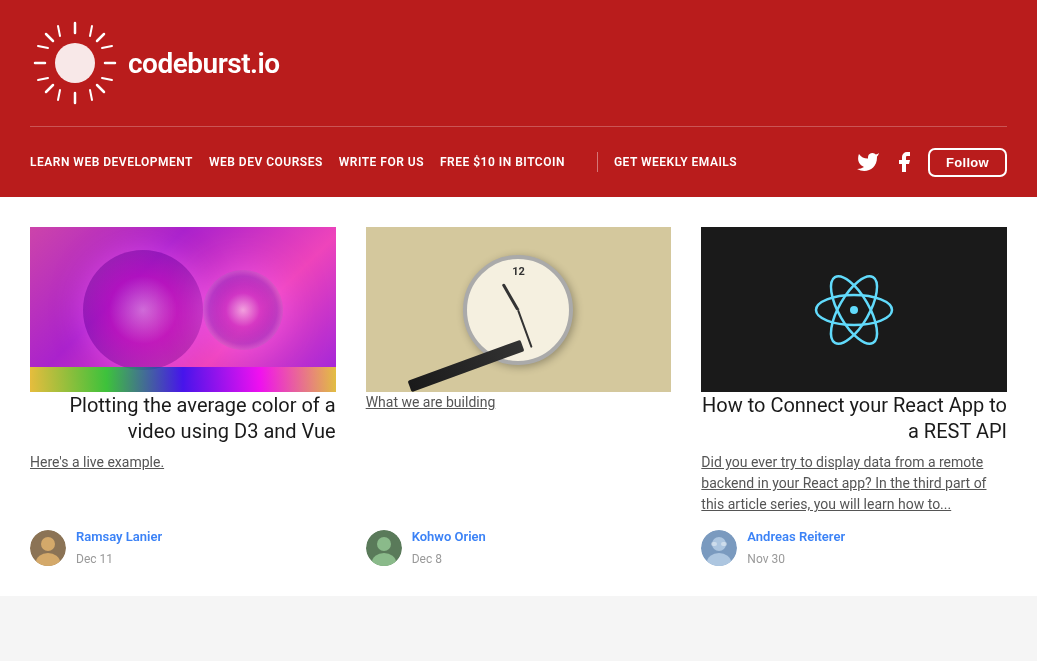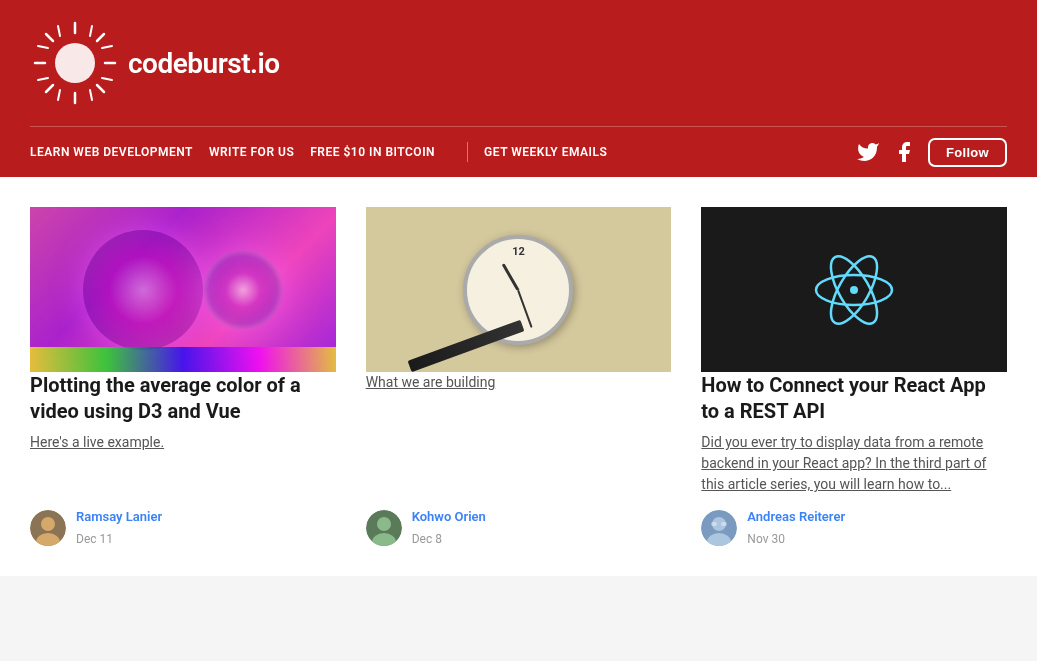--- a/index.html
+++ b/index.html
@@ -25,21 +25,21 @@
       color: white;
       font-size: 28px;
       font-weight: 600;
       letter-spacing: -0.5px;
     }
 
     
     .nav-bar {
       display: flex;
       align-items: center;
-      padding: 10px 0;
+      padding: 20px 0;
       border-top: 1px solid rgba(255,255,255,0.25);
     }
     .nav-links {
       display: flex;
       align-items: center;
       gap: 0;
       flex: 1;
     }
     .nav-link {
       color: white;
@@ -90,24 +90,25 @@
       grid-template-columns: 1fr 1fr 1fr;
       gap: 30px;
     }
 
     .card {
       display: flex;
       flex-direction: column;
     }
     .card-title {
       font-size: 20px;
-      font-weight: 700;
+      font-weight: 400;
       color: #1a1a1a;
       line-height: 1.3;
       margin-bottom: 8px;
+      text-align: right;
     }
     .card-subtitle {
       font-size: 14px;
       color: #555;
       margin-bottom: 14px;
       line-height: 1.5;
       text-decoration: underline;
     }
     .card-meta {
       display: flex;
@@ -259,20 +260,21 @@
       <line x1="62" y1="82" x2="60" y2="72" stroke="white" stroke-width="2" stroke-linecap="round"></line>
 
       <circle cx="45" cy="45" r="20" fill="white" opacity="0.9"></circle>
     </svg>
     <span class="logo-text">codeburst.io</span>
   </div>
 
   <nav class="nav-bar">
     <div class="nav-links">
       <a class="nav-link">LEARN WEB DEVELOPMENT</a>
+      <a class="nav-link">WEB DEV COURSES</a>
       <a class="nav-link">WRITE FOR US</a>
       <a class="nav-link">FREE $10 IN BITCOIN</a>
       <div class="nav-divider"></div>
       <a class="nav-link">GET WEEKLY EMAILS</a>
     </div>
     <div class="nav-social">
 
       <svg class="social-icon" viewBox="0 0 24 24" fill="white" xmlns="http://www.w3.org/2000/svg">
         <path d="M23 3a10.9 10.9 0 01-3.14 1.53 4.48 4.48 0 00-7.86 3v1A10.66 10.66 0 013 4s-4 9 5 13a11.64 11.64 0 01-7 2c9 5 20 0 20-11.5a4.5 4.5 0 00-.08-.83A7.72 7.72 0 0023 3z"></path>
       </svg>

